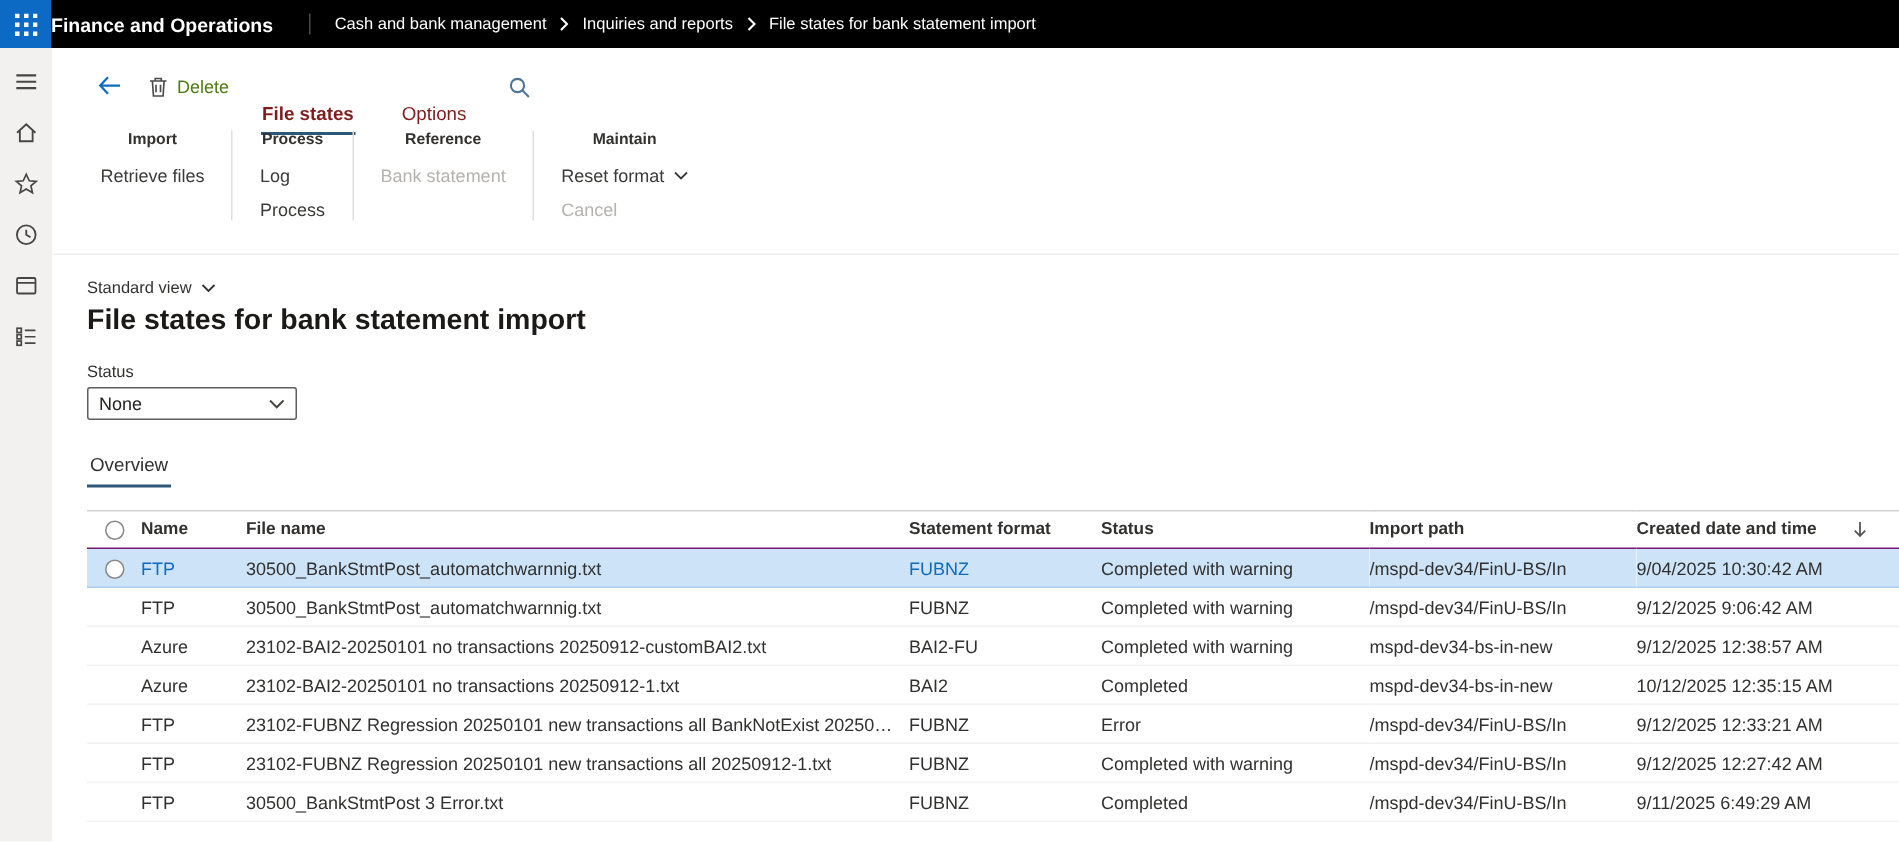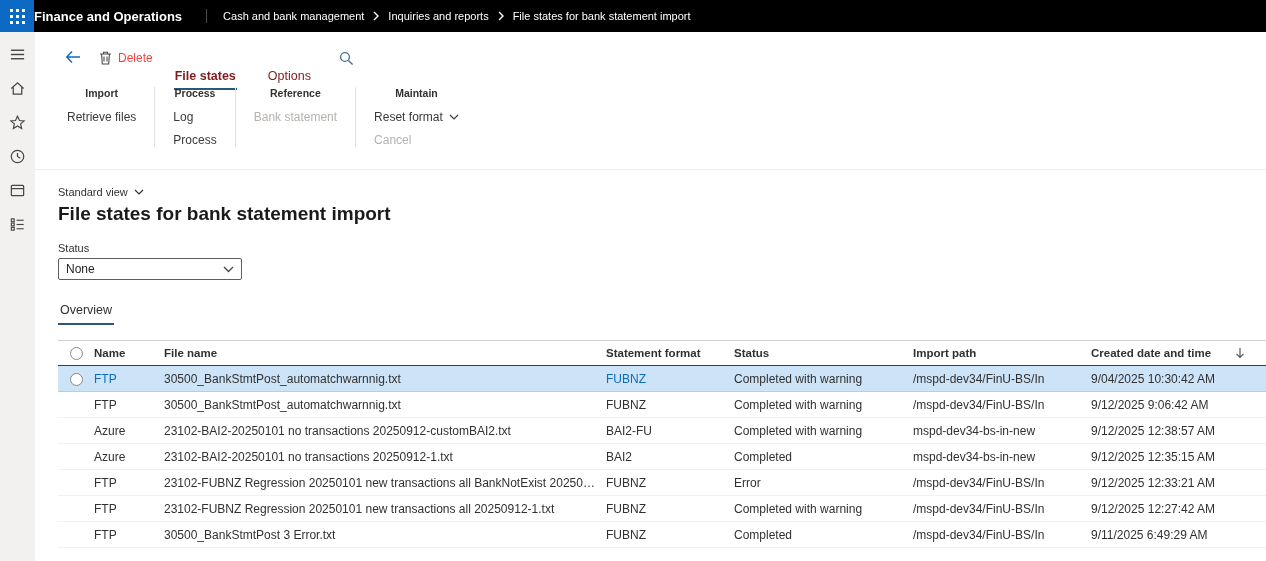--- a/index.html
+++ b/index.html
@@ -20,42 +20,42 @@
 
   
   .leftrail { position: absolute; top: 32px; left: 0; bottom: 0; width: 35px; background: #f2f1f0; display: flex; flex-direction: column; align-items: center; padding-top: 5px; }
   .rail-btn { width: 35px; height: 34px; background: transparent; border: none; display: flex; align-items: center; justify-content: center; cursor: pointer; }
 
   
   .main { position: absolute; top: 32px; left: 35px; right: 0; bottom: 0; background: #fff; }
 
   .actionpane { display: flex; align-items: center; height: 34px; margin-top: 9px; padding-left: 25px; }
   .back-btn { background: none; border: none; padding: 2px 5px; cursor: pointer; }
-  .delete-btn { display: flex; align-items: center; gap: 6px; background: none; border: none; font-size: 12px; color: #ef4444; margin-left: 13px; cursor: pointer; }
+  .delete-btn { display: flex; align-items: center; gap: 6px; background: none; border: none; font-size: 12px; color: #4d7c0f; margin-left: 13px; cursor: pointer; }
   .ap-tabs { display: flex; margin-left: 21px; gap: 30px; }
   .ap-tab { font-size: 12.5px; color: #7f1d1d; padding: 7px 1px 5px; border-bottom: 2px solid transparent; cursor: pointer; white-space: nowrap; margin-top: 36px; }
   .ap-tab.active { font-weight: 700; border-bottom-color: #2c5777; }
   .search-btn { background: none; border: none; margin-left: 27px; cursor: pointer; padding-top: 4px; }
 
   .ribbon { display: flex; align-items: stretch; padding: 12px 0 22px 32px; border-bottom: 1px solid #ededed; }
   .ribbon-group { padding: 0 18px; border-right: 1px solid #e1dfdd; }
   .ribbon-group:first-child { padding-left: 0; }
   .ribbon-group:last-child { border-right: none; }
   .group-title { font-size: 10.5px; font-weight: 700; color: #323130; text-align: center; margin-bottom: 11px; white-space: nowrap; }
   .group-items { display: flex; flex-direction: column; gap: 9px; text-align: center; }
   .ribbon-item { font-size: 12px; color: #3b3a39; cursor: pointer; display: flex; align-items: center; gap: 6px; white-space: nowrap; }
   .ribbon-item.disabled { color: #b5b2af; cursor: default; }
 
   .content { padding: 12px 0 0 23px; }
   .view-selector { display: inline-flex; align-items: center; gap: 6px; font-size: 11px; color: #323130; cursor: pointer; }
   .page-title { font-size: 19px; font-weight: 700; color: #1b1a19; margin-top: 3px; }
 
   .filter-block { margin-top: 17px; }
   .filter-label { font-size: 11px; color: #323130; margin-bottom: 4px; }
-  .combo { width: 184px; height: 22px; border: 1px solid #605e5c; border-radius: 2px; background: #fff; display: flex; align-items: center; justify-content: space-between; padding: 0 7px; font-size: 12px; color: #201f1e; cursor: pointer; }
+  .combo { width: 140px; height: 22px; border: 1px solid #605e5c; border-radius: 2px; background: #fff; display: flex; align-items: center; justify-content: space-between; padding: 0 7px; font-size: 12px; color: #201f1e; cursor: pointer; }
 
   .section-tab { display: inline-block; margin-top: 23px; font-size: 12.5px; color: #323130; padding: 0 2px 6px; border-bottom: 2px solid #2c5777; cursor: pointer; }
 
   
   .grid-wrap { margin-top: 15px; }
   table.grid { width: 100%; border-collapse: collapse; table-layout: fixed; border-top: 1px solid #d2d0ce; }
   thead th { height: 25px; font-size: 11.5px; font-weight: 600; color: #323130; text-align: left; padding: 0 8px 0 0; border-bottom: 1px solid #701a75; white-space: nowrap; overflow: hidden; }
   tbody td { height: 26px; font-size: 12px; color: #323130; padding: 0 8px 0 0; border-bottom: 1px solid #f3f2f1; white-space: nowrap; overflow: hidden; text-overflow: ellipsis; }
   .radio-col { text-align: center !important; padding: 0 !important; }
   .radio { display: inline-block; width: 13px; height: 13px; border: 1px solid #8a8886; border-radius: 50%; background: #fff; vertical-align: middle; }
@@ -283,21 +283,21 @@
     <td>mspd-dev34-bs-in-new</td>
     <td>9/12/2025 12:38:57 AM</td>
   </tr>
             <tr class="grid-row">
     <td class="radio-col"><span class="radio row-radio"></span></td>
     <td>Azure</td>
     <td>23102-BAI2-20250101 no transactions 20250912-1.txt</td>
     <td>BAI2</td>
     <td>Completed</td>
     <td>mspd-dev34-bs-in-new</td>
-    <td>9/12/2025 12:35:15 AM</td>
+    <td>10/12/2025 12:35:15 AM</td>
   </tr>
             <tr class="grid-row">
     <td class="radio-col"><span class="radio row-radio"></span></td>
     <td>FTP</td>
     <td>23102-FUBNZ Regression 20250101 new transactions all BankNotExist 20250912-1.txt</td>
     <td>FUBNZ</td>
     <td>Error</td>
     <td>/mspd-dev34/FinU-BS/In</td>
     <td>9/12/2025 12:33:21 AM</td>
   </tr>

